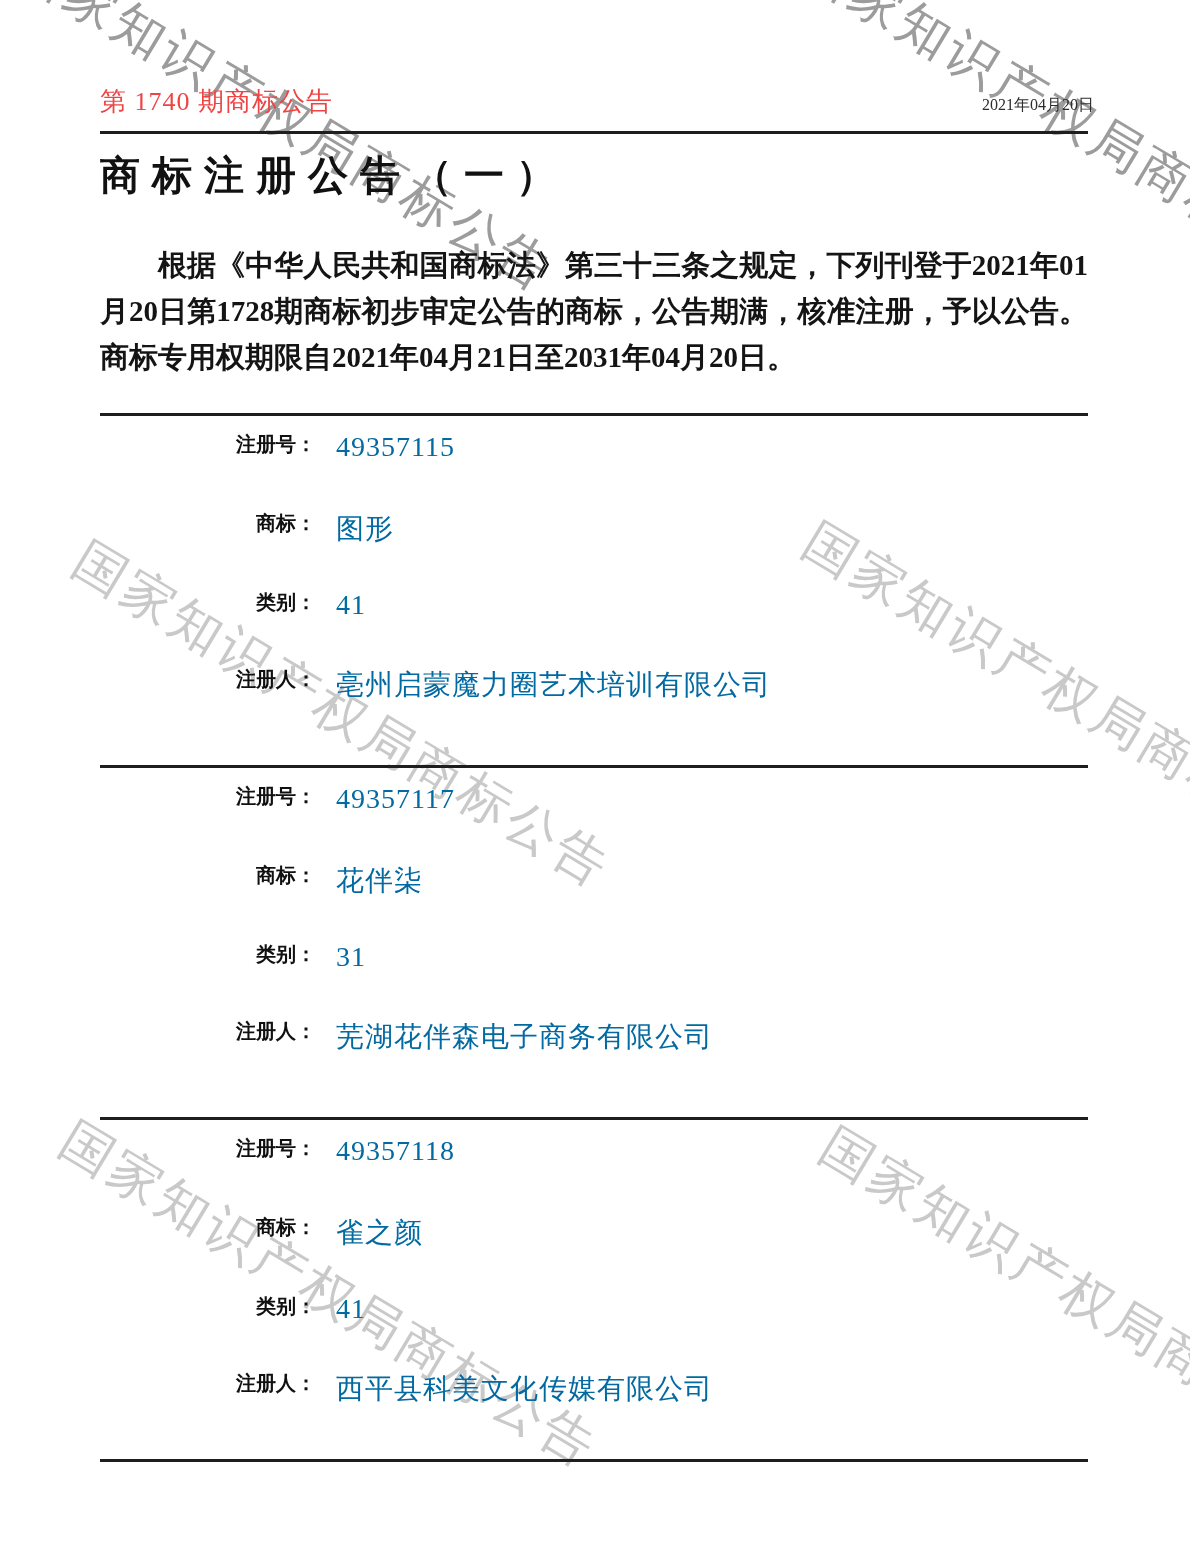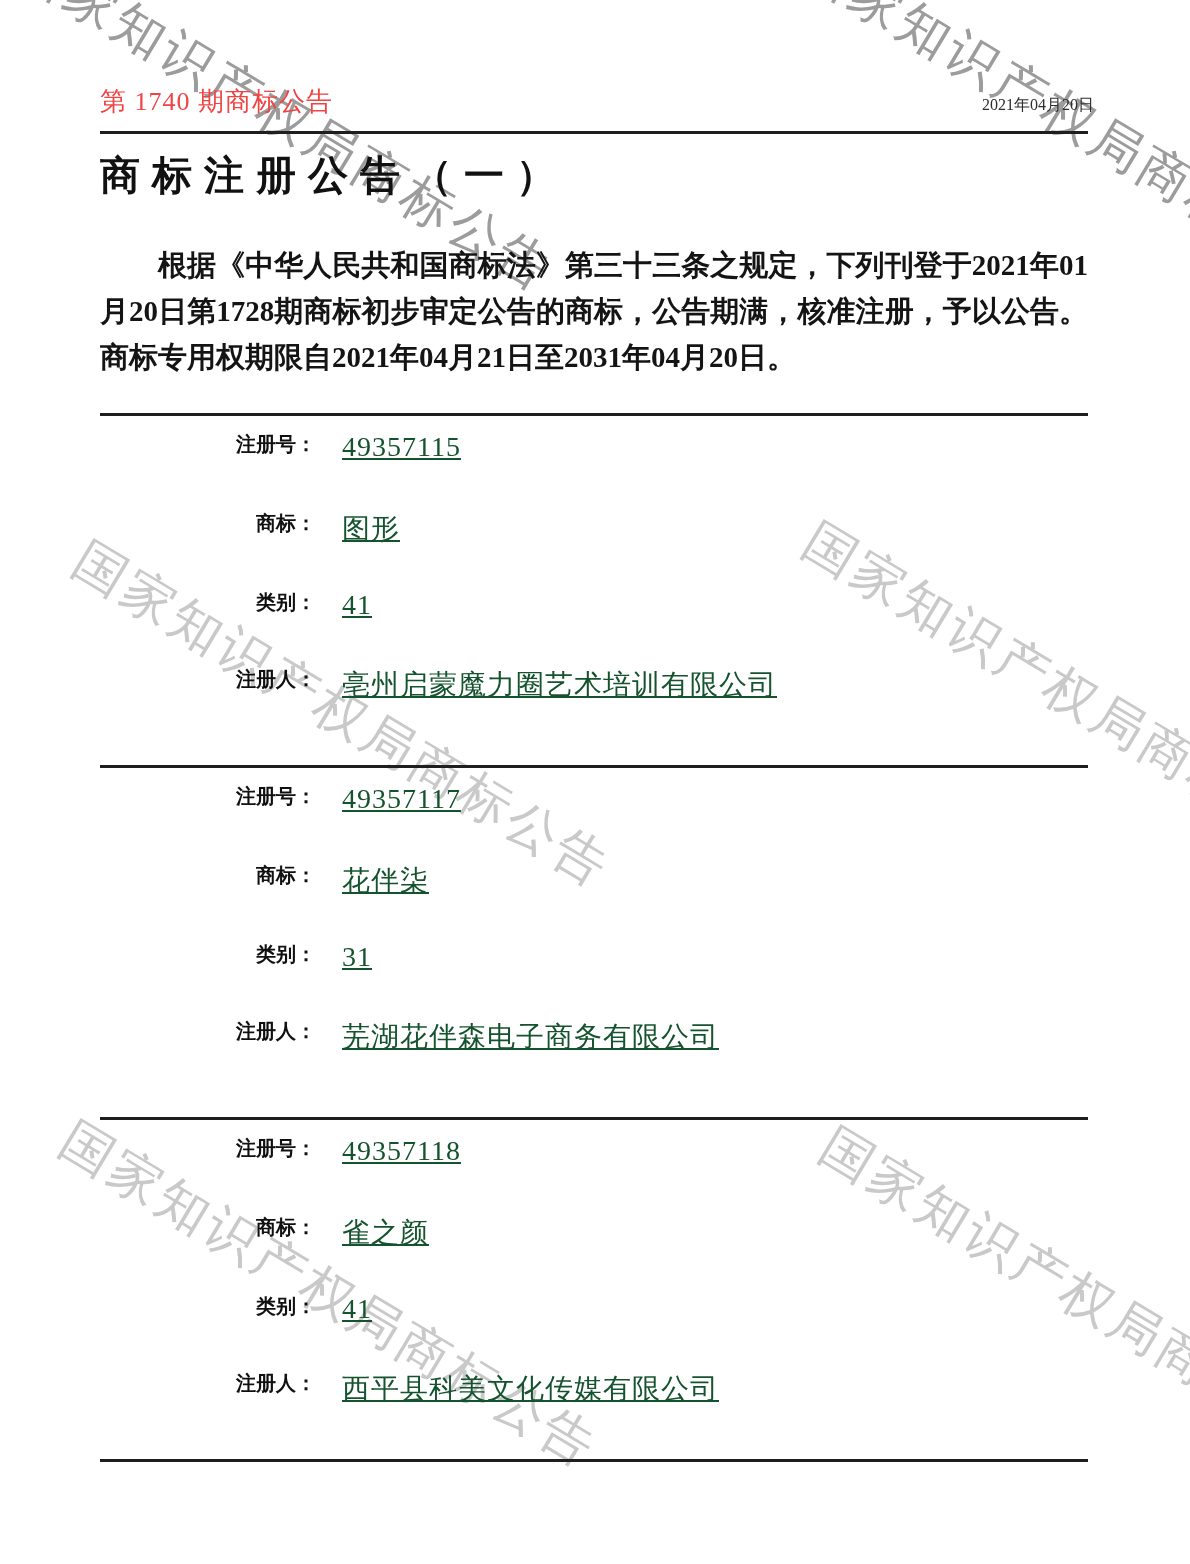--- a/index.html
+++ b/index.html
@@ -67,23 +67,23 @@
     position:absolute;left:0;top:0;width:988px;height:3px;background:#1e1e1e;
   }
   .row{position:absolute;left:0;width:100%;height:34px;}
   .lbl{
     display:inline-block;width:216px;
     text-align:right;
     font-size:20px;font-weight:bold;color:#101010;
     vertical-align:top;
   }
   .val{
-    display:inline-block;margin-left:26px;
-    font-size:28px;color:#14532d;
-    vertical-align:top;letter-spacing:1px;text-decoration:underline;
+    display:inline-block;margin-left:20px;
+    font-size:28px;color:#0369a1;
+    vertical-align:top;letter-spacing:1px;
   }
   .r1{top:18px;} .r2{top:97px;} .r3{top:176px;} .r4{top:253px;}
   .bottom-rule{
     position:absolute;left:100px;top:1459px;
     width:988px;height:3px;background:#1e1e1e;
   }
 </style>
 </head>
 <body>
 

